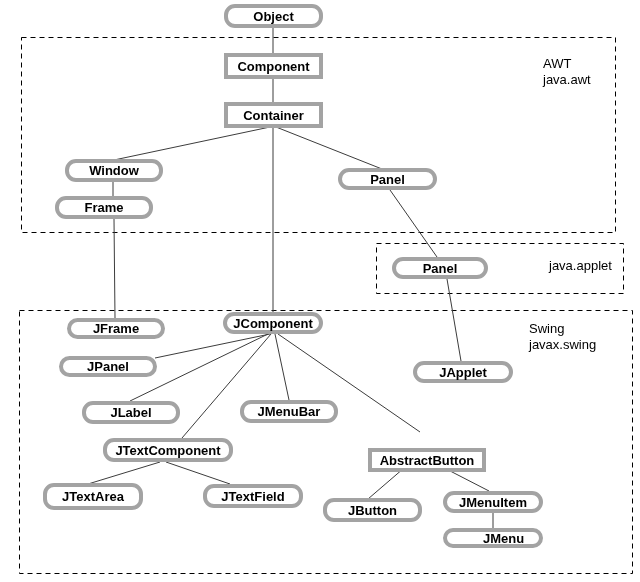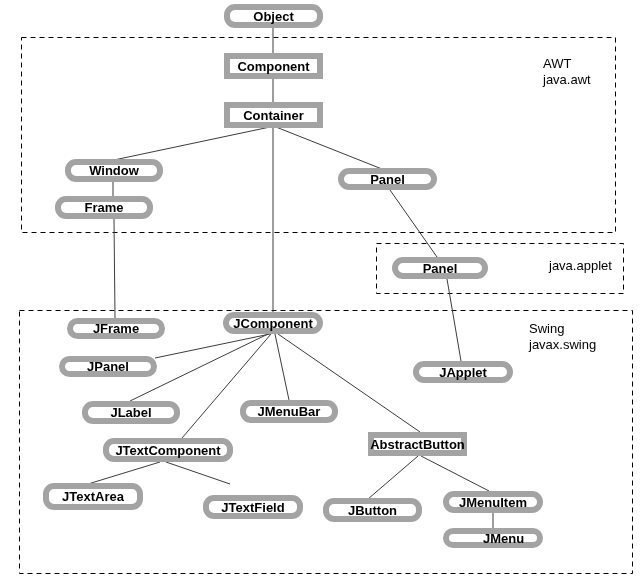--- a/index.html
+++ b/index.html
@@ -8,21 +8,21 @@
     width:640px; height:582px;
     background:#ffffff;
     font-family:"Liberation Sans", sans-serif;
     overflow:hidden;
   }
   svg.wires { position:absolute; left:0; top:0; width:640px; height:582px; }
   .node {
     position:absolute;
     box-sizing:border-box;
     background:#ffffff;
-    border:6px solid #a3a3a3;
+    border:4px solid #a3a3a3;
     display:flex; align-items:center; justify-content:center;
     font-size:13px; font-weight:bold; color:#000;
     white-space:nowrap;
   }
   .node.rounded { border-radius:11px; }
   .node.rect { border-radius:0; }
   .region-label {
     position:absolute;
     font-size:13px; color:#000; line-height:16px;
     white-space:nowrap;
@@ -83,20 +83,20 @@
   <div class="node rounded" style="left:55px;  top:196px; width:98px;  height:23px;">Frame</div>
   <div class="node rounded" style="left:338px; top:168px; width:99px;  height:22px;">Panel</div>
   <div class="node rounded" style="left:392px; top:257px; width:96px;  height:22px;">Panel</div>
   <div class="node rounded" style="left:67px;  top:318px; width:98px;  height:21px;text-align:right;">JFrame</div>
   <div class="node rounded" style="left:223px; top:312px; width:100px; height:22px;">JComponent</div>
   <div class="node rounded" style="left:59px;  top:356px; width:98px;  height:21px;">JPanel</div>
   <div class="node rounded" style="left:413px; top:361px; width:100px; height:22px;">JApplet</div>
   <div class="node rounded" style="left:82px;  top:401px; width:98px;  height:23px;">JLabel</div>
   <div class="node rounded" style="left:240px; top:400px; width:98px;  height:23px;">JMenuBar</div>
   <div class="node rounded" style="left:103px; top:438px; width:130px; height:24px;">JTextComponent</div>
-  <div class="node rect" style="left:368px; top:432px; width:99px; height:24px;">AbstractButton</div>
+  <div class="node rect" style="left:368px; top:448px; width:118px; height:24px;">AbstractButton</div>
   <div class="node rounded" style="left:43px;  top:483px; width:100px; height:27px;">JTextArea</div>
-  <div class="node rounded" style="left:203px; top:495px; width:100px; height:24px;">JTextField</div>
+  <div class="node rounded" style="left:203px; top:484px; width:100px; height:24px;">JTextField</div>
   <div class="node rounded" style="left:323px; top:498px; width:99px;  height:24px;">JButton</div>
   <div class="node rounded" style="left:443px; top:491px; width:100px; height:22px;">JMenuItem</div>
   <div class="node rounded" style="left:443px; top:528px; width:100px; height:20px;padding-left:21px;">JMenu</div>
 
 </div>
 
 </body></html>

